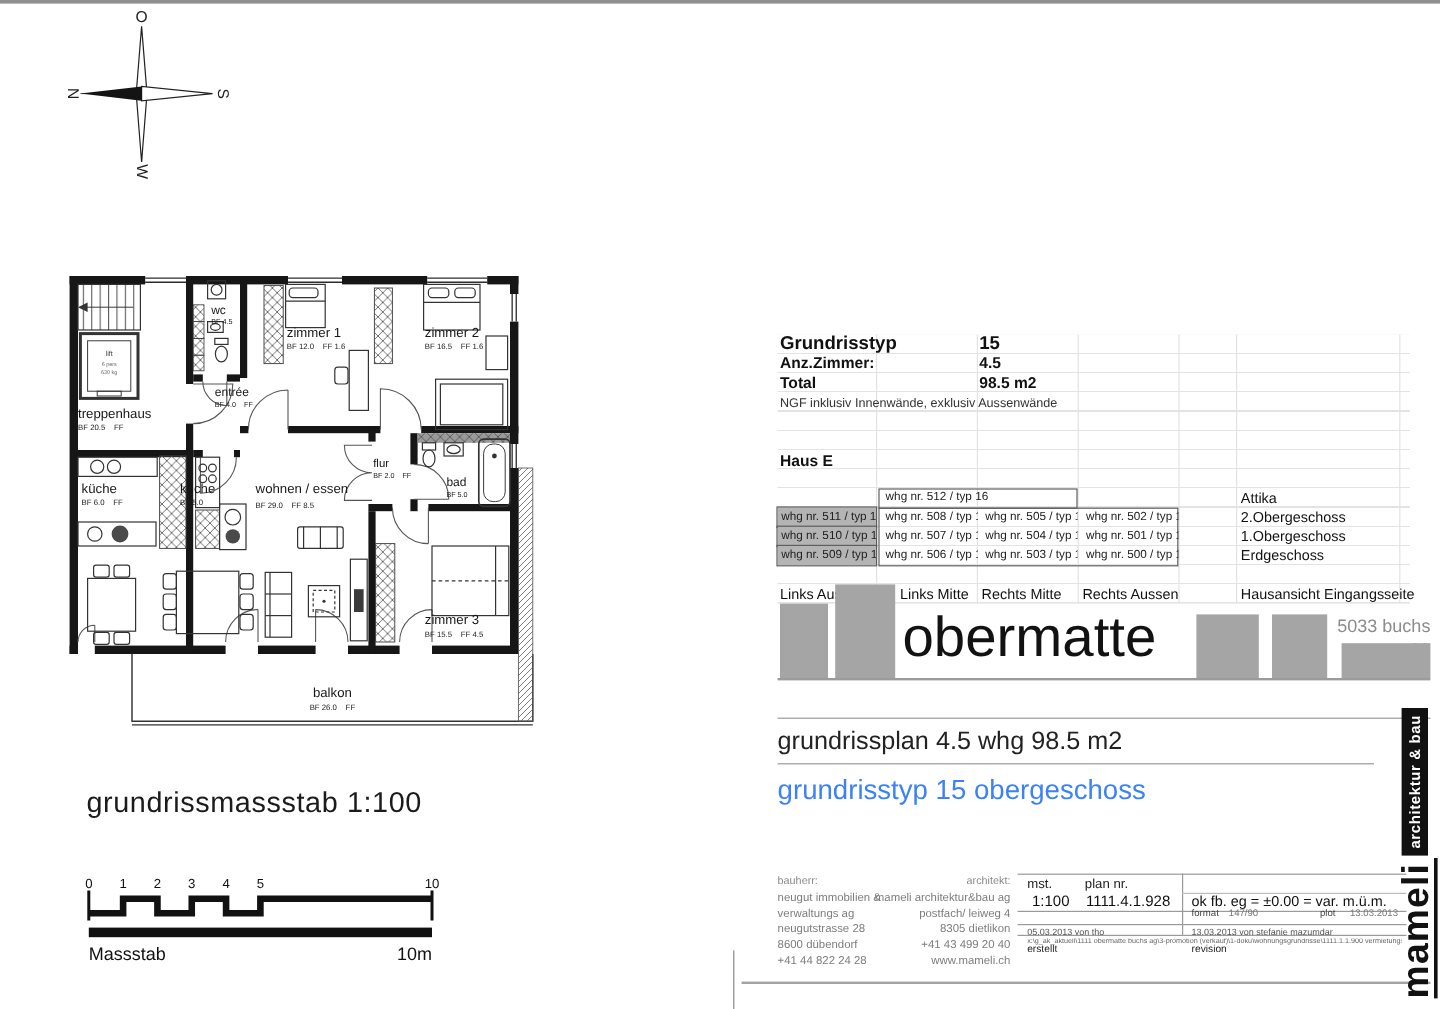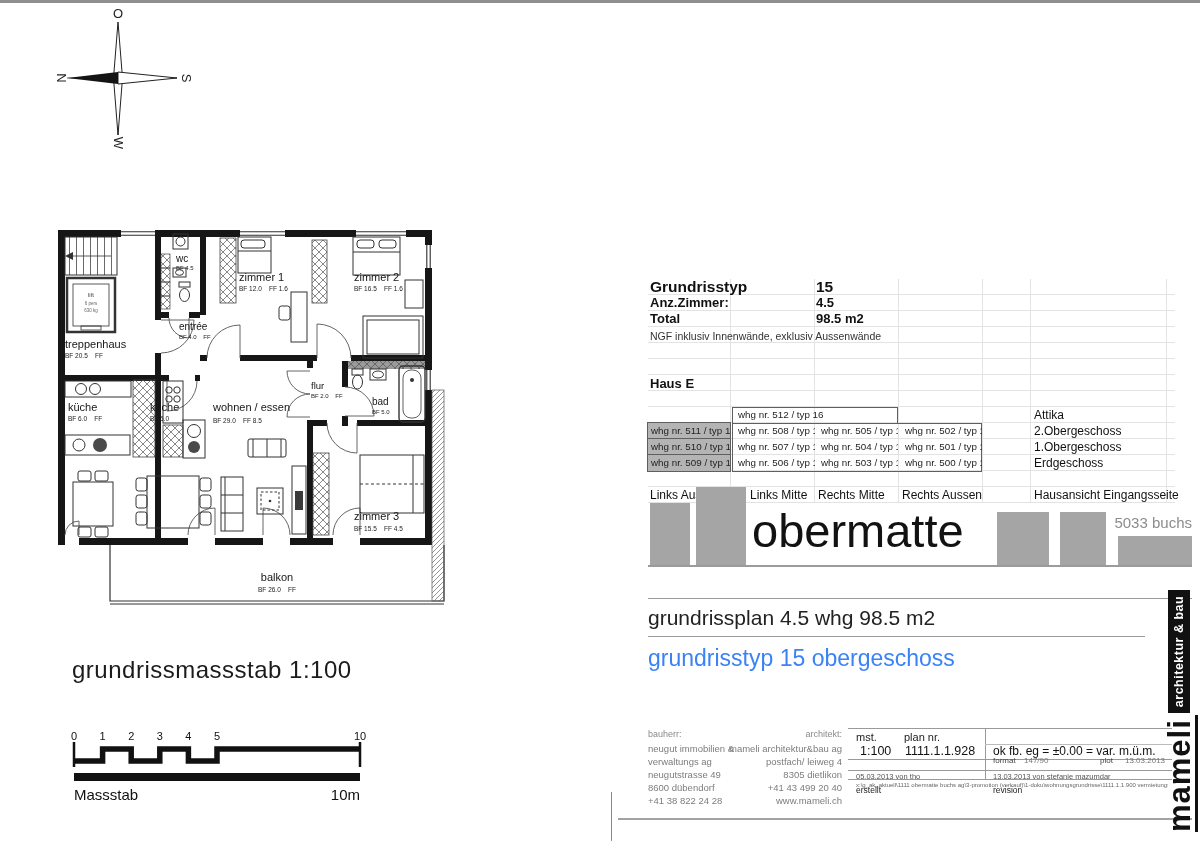--- a/index.html
+++ b/index.html
@@ -375,44 +375,44 @@
 
   <div class="abs grayline" style="left:648px;top:598px;width:544px;height:1px"></div>
   <div class="abs subtitle">grundrissplan 4.5 whg 98.5 m2</div>
   <div class="abs grayline" style="left:648px;top:636px;width:497px;height:1px"></div>
   <div class="abs maintitle">grundrisstyp 15 obergeschoss</div>
 
   <div class="abs tb-lbl" style="left:648px;top:729px">bauherr:</div>
   <div class="abs" style="left:648px;top:742px">
     <div class="tb-line">neugut immobilien &amp;</div>
     <div class="tb-line">verwaltungs ag</div>
-    <div class="tb-line">neugutstrasse 49</div>
+    <div class="tb-line">neugutstrasse 28</div>
     <div class="tb-line">8600 dübendorf</div>
-    <div class="tb-line">+41 38 822 24 28</div>
+    <div class="tb-line">+41 44 822 24 28</div>
   </div>
   <div class="abs tb-lbl architekt" style="left:700px;top:729px;width:142px">architekt:</div>
   <div class="abs architekt" style="left:700px;top:742px;width:142px">
     <div class="tb-line">mameli architektur&amp;bau ag</div>
     <div class="tb-line">postfach/ leiweg 4</div>
     <div class="tb-line">8305 dietlikon</div>
     <div class="tb-line">+41 43 499 20 40</div>
     <div class="tb-line">www.mameli.ch</div>
   </div>
 
   <div class="abs meta">
     <div class="mline" style="left:0;top:0;width:324px;height:1px"></div>
     <div class="mline" style="left:137px;top:0;width:1px;height:51px"></div>
     <div class="mline" style="left:137px;top:16px;width:187px;height:1px;background:#bbb"></div>
     <div class="mline" style="left:0;top:31px;width:324px;height:1px"></div>
     <div class="mline" style="left:0;top:42px;width:324px;height:1px"></div>
     <div class="mline" style="left:0;top:51px;width:324px;height:1px"></div>
     <div class="m-h" style="left:8px;top:3px">mst.</div>
     <div class="m-h" style="left:56px;top:3px">plan nr.</div>
     <div class="m-v" style="left:12px;top:16px">1:100</div>
-    <div class="m-v" style="left:57px;top:16px">1111.1.1.928</div>
+    <div class="m-v" style="left:57px;top:16px">1111.4.1.928</div>
     <div class="m-s" style="left:145px;top:4px">format</div>
     <div class="m-s" style="left:176px;top:4px;color:#777">147/90</div>
     <div class="m-s" style="left:252px;top:4px">plot</div>
     <div class="m-s" style="left:277px;top:4px;color:#777">13.03.2013</div>
     <div class="m-v" style="left:145px;top:16px;font-size:12px">ok fb. eg = ±0.00 = var. m.ü.m.</div>
     <div class="m-s" style="left:8px;top:33px;font-size:8.5px;color:#222">erstellt</div>
     <div class="m-s" style="left:145px;top:33px;font-size:8.5px;color:#222">revision</div>
     <div class="m-xs" style="left:8px;top:44px">05.03.2013 von tho</div>
     <div class="m-xs" style="left:145px;top:44px">13.03.2013 von stefanie mazumdar</div>
     <div class="m-path" style="left:8px;top:54px">x:\g_ak_aktuell\1111 obermatte buchs ag\3-promotion (verkauf)\1-doku\wohnungsgrundrisse\1111.1.1.900 vermietungspläne haus e.dwg</div>

